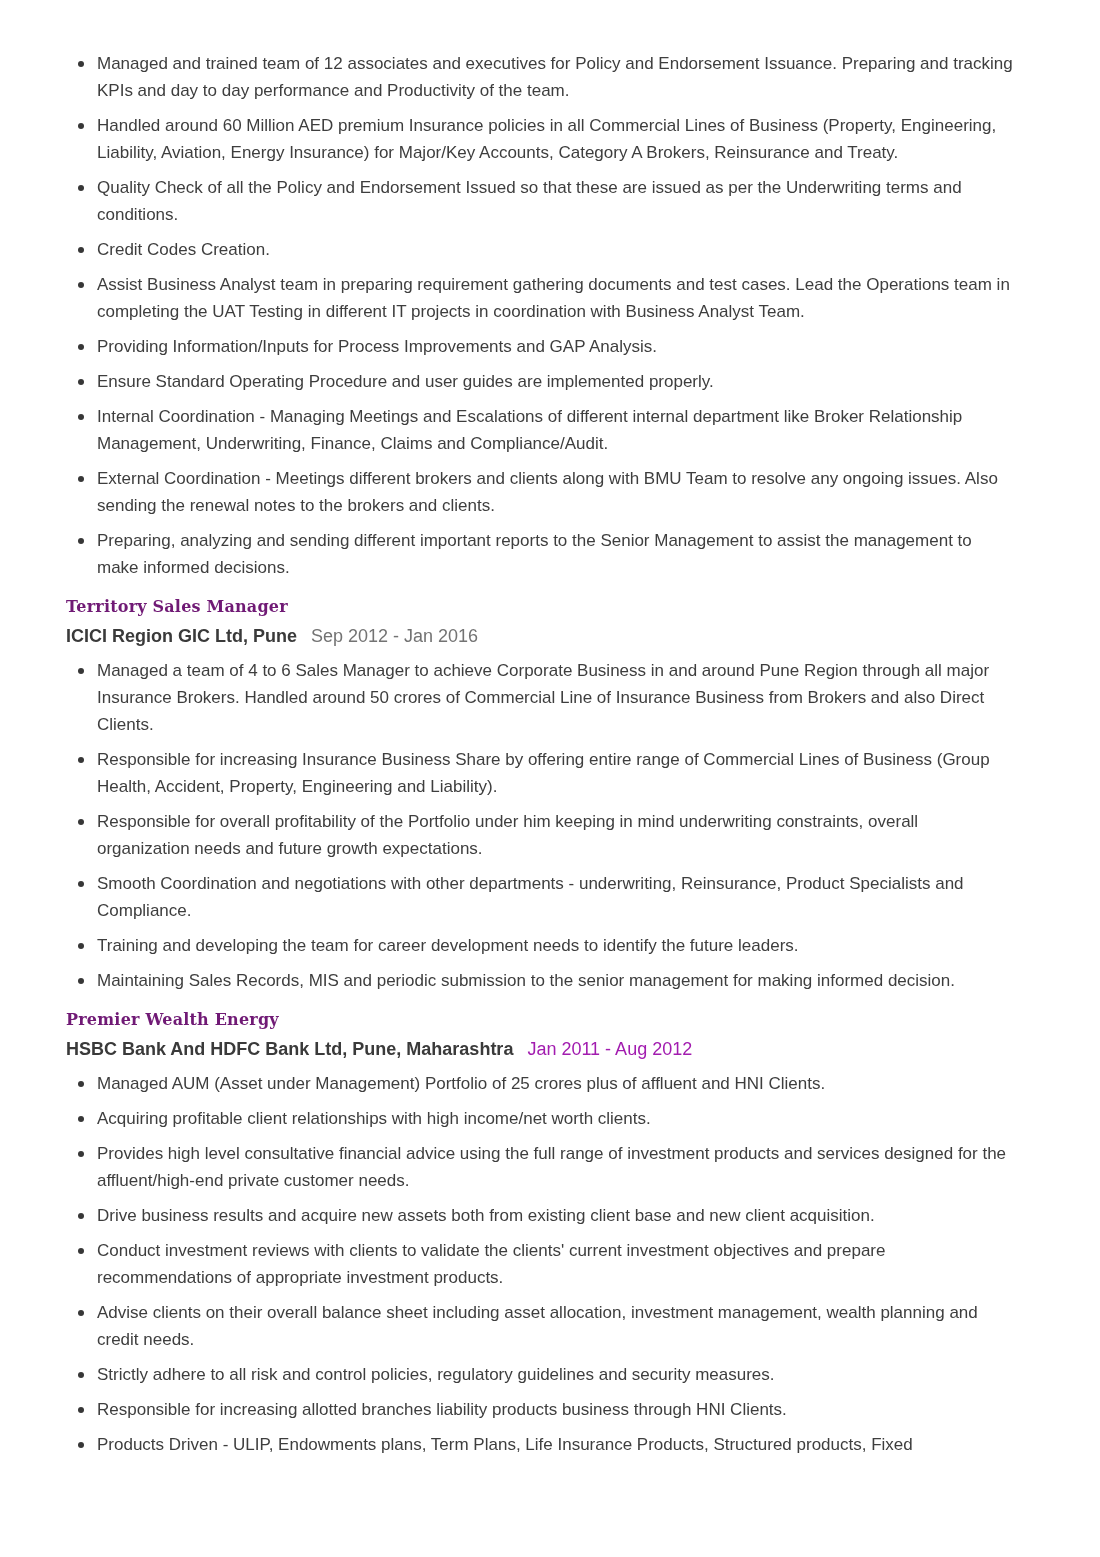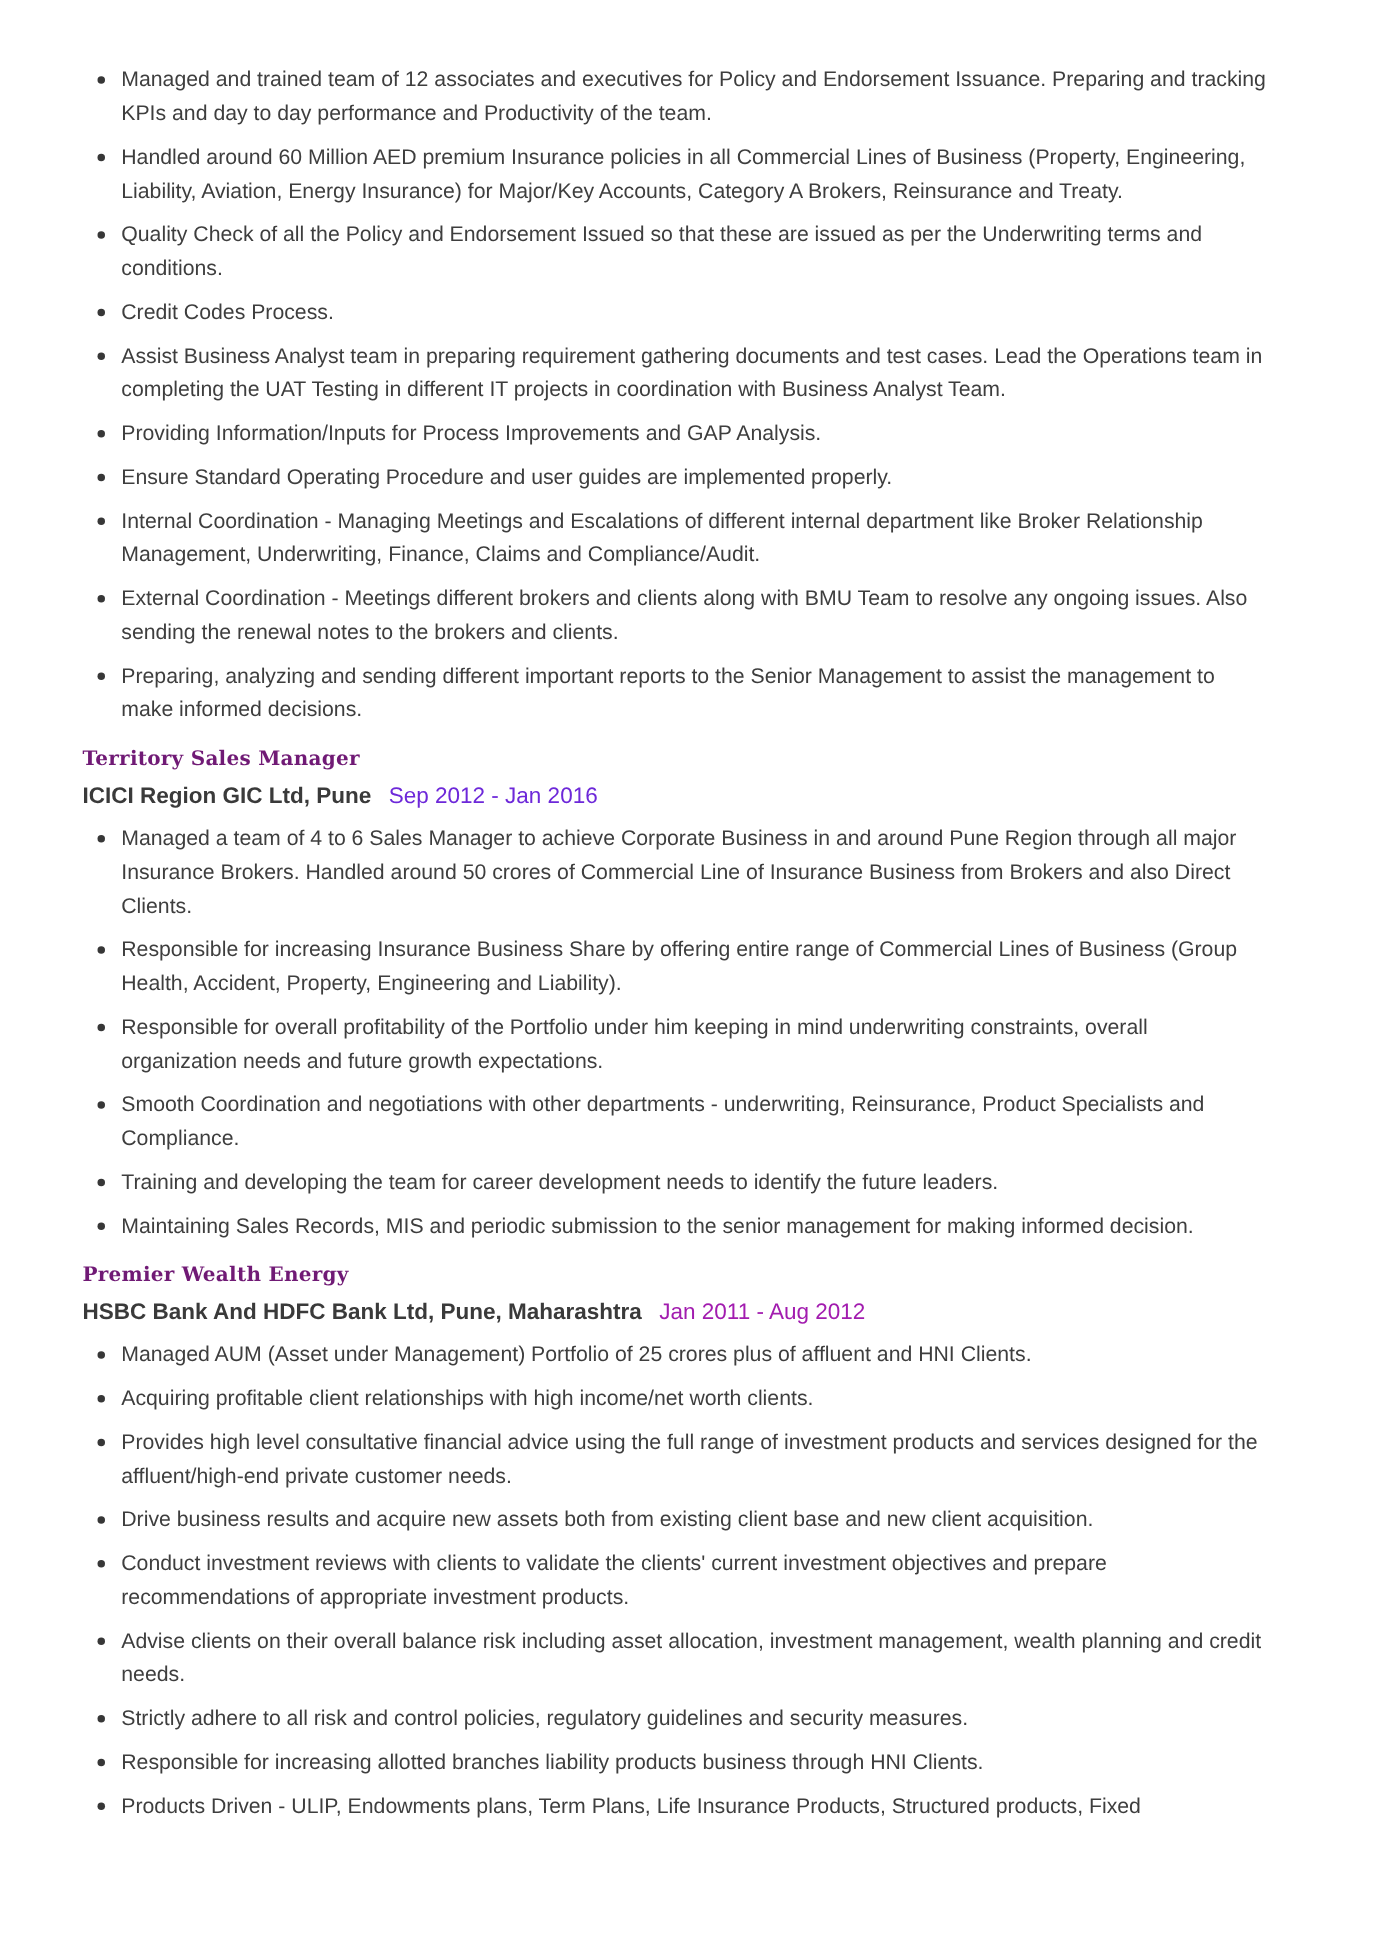--- a/index.html
+++ b/index.html
@@ -69,49 +69,49 @@
 </style>
 </head>
 <body>
 
 <main class="page">
     <section class="job-section first">
       <ul class="bullets">
         <li class="bullet-item">Managed and trained team of 12 associates and executives for Policy and Endorsement Issuance. Preparing and tracking KPIs and day to day performance and Productivity of the team.</li>
         <li class="bullet-item">Handled around 60 Million AED premium Insurance policies in all Commercial Lines of Business (Property, Engineering, Liability, Aviation, Energy Insurance) for Major/Key Accounts, Category A Brokers, Reinsurance and Treaty.</li>
         <li class="bullet-item">Quality Check of all the Policy and Endorsement Issued so that these are issued as per the Underwriting terms and conditions.</li>
-        <li class="bullet-item">Credit Codes Process.</li>
+        <li class="bullet-item">Credit Codes Creation.</li>
         <li class="bullet-item">Assist Business Analyst team in preparing requirement gathering documents and test cases. Lead the Operations team in completing the UAT Testing in different IT projects in coordination with Business Analyst Team.</li>
         <li class="bullet-item">Providing Information/Inputs for Process Improvements and GAP Analysis.</li>
         <li class="bullet-item">Ensure Standard Operating Procedure and user guides are implemented properly.</li>
         <li class="bullet-item">Internal Coordination - Managing Meetings and Escalations of different internal department like Broker Relationship Management, Underwriting, Finance, Claims and Compliance/Audit.</li>
         <li class="bullet-item">External Coordination - Meetings different brokers and clients along with BMU Team to resolve any ongoing issues. Also sending the renewal notes to the brokers and clients.</li>
         <li class="bullet-item">Preparing, analyzing and sending different important reports to the Senior Management to assist the management to make informed decisions.</li>
       </ul>
     </section>
     <section class="job-section">
       <h3 class="job-title">Territory Sales Manager</h3>
-      <p class="company-line"><span class="company-name">ICICI Region GIC Ltd, Pune</span><span class="date-range" style="color: #6d28d9;">Sep 2012 - Jan 2016</span></p>
+      <p class="company-line"><span class="company-name">ICICI Region GIC Ltd, Pune</span><span class="date-range" style="color: #737373;">Sep 2012 - Jan 2016</span></p>
       <ul class="bullets">
         <li class="bullet-item">Managed a team of 4 to 6 Sales Manager to achieve Corporate Business in and around Pune Region through all major Insurance Brokers. Handled around 50 crores of Commercial Line of Insurance Business from Brokers and also Direct Clients.</li>
         <li class="bullet-item">Responsible for increasing Insurance Business Share by offering entire range of Commercial Lines of Business (Group Health, Accident, Property, Engineering and Liability).</li>
         <li class="bullet-item">Responsible for overall profitability of the Portfolio under him keeping in mind underwriting constraints, overall organization needs and future growth expectations.</li>
         <li class="bullet-item">Smooth Coordination and negotiations with other departments - underwriting, Reinsurance, Product Specialists and Compliance.</li>
         <li class="bullet-item">Training and developing the team for career development needs to identify the future leaders.</li>
         <li class="bullet-item">Maintaining Sales Records, MIS and periodic submission to the senior management for making informed decision.</li>
       </ul>
     </section>
     <section class="job-section">
       <h3 class="job-title">Premier Wealth Energy</h3>
       <p class="company-line"><span class="company-name">HSBC Bank And HDFC Bank Ltd, Pune, Maharashtra</span><span class="date-range" style="color: #a21caf;">Jan 2011 - Aug 2012</span></p>
       <ul class="bullets">
         <li class="bullet-item">Managed AUM (Asset under Management) Portfolio of 25 crores plus of affluent and HNI Clients.</li>
         <li class="bullet-item">Acquiring profitable client relationships with high income/net worth clients.</li>
         <li class="bullet-item">Provides high level consultative financial advice using the full range of investment products and services designed for the affluent/high-end private customer needs.</li>
         <li class="bullet-item">Drive business results and acquire new assets both from existing client base and new client acquisition.</li>
         <li class="bullet-item">Conduct investment reviews with clients to validate the clients' current investment objectives and prepare recommendations of appropriate investment products.</li>
-        <li class="bullet-item">Advise clients on their overall balance risk including asset allocation, investment management, wealth planning and credit needs.</li>
+        <li class="bullet-item">Advise clients on their overall balance sheet including asset allocation, investment management, wealth planning and credit needs.</li>
         <li class="bullet-item">Strictly adhere to all risk and control policies, regulatory guidelines and security measures.</li>
         <li class="bullet-item">Responsible for increasing allotted branches liability products business through HNI Clients.</li>
         <li class="bullet-item">Products Driven - ULIP, Endowments plans, Term Plans, Life Insurance Products, Structured products, Fixed</li>
       </ul>
     </section>
   </main>
 
 </body></html>

